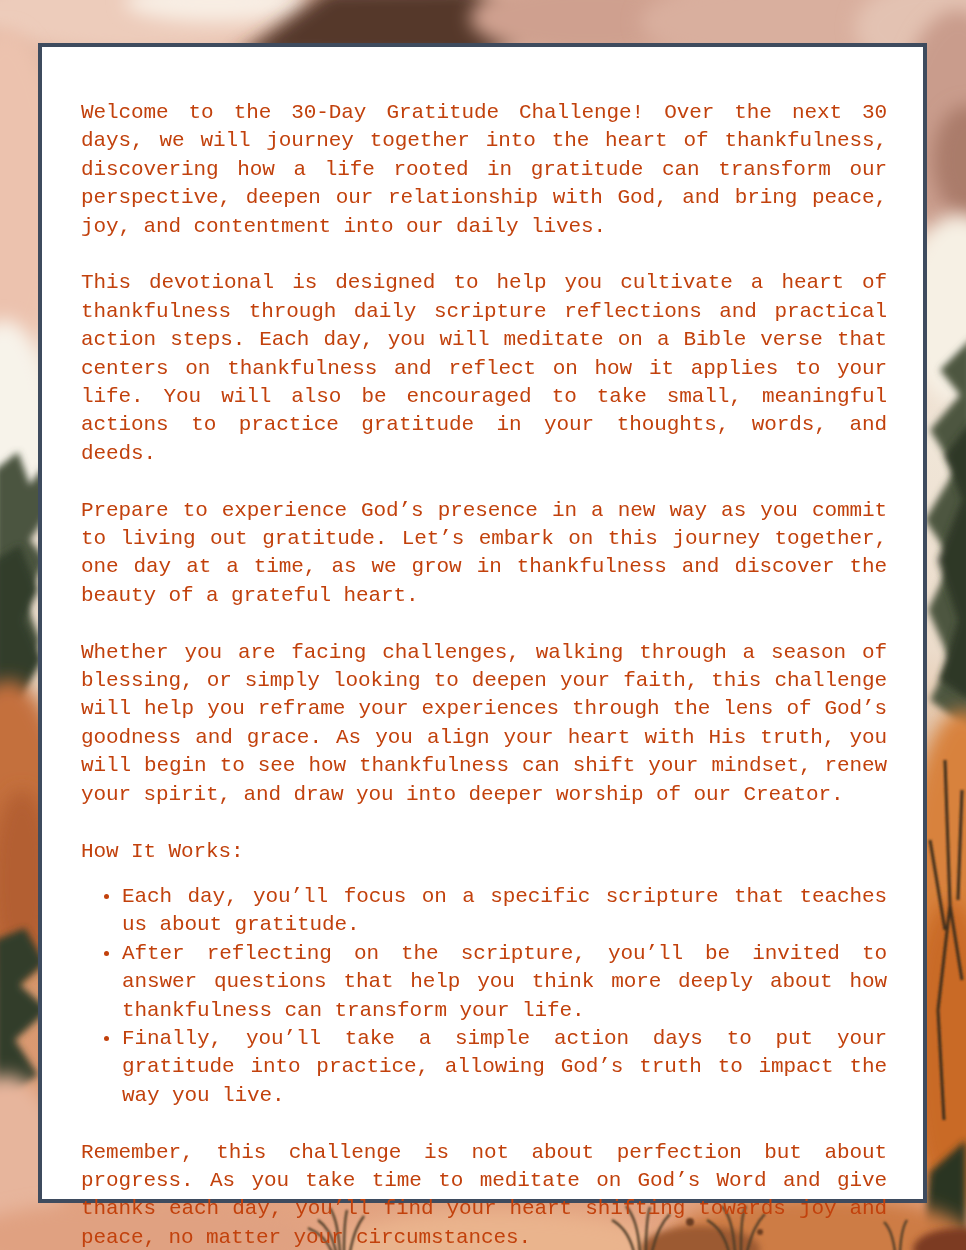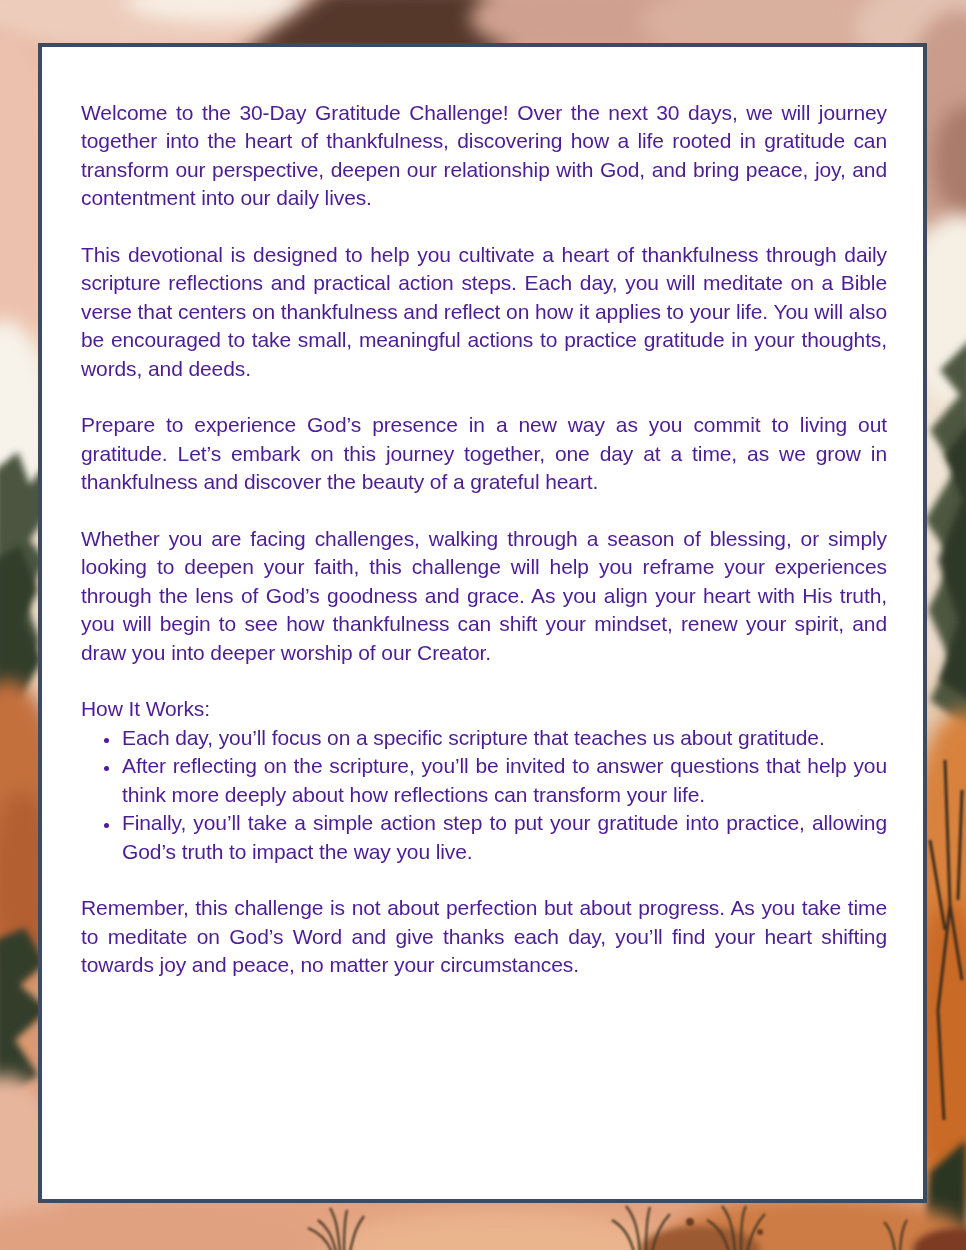--- a/index.html
+++ b/index.html
@@ -22,31 +22,32 @@
     left: 38px; top: 43px;
     width: 881px; height: 1152px;
     background: #ffffff;
     border: 4px solid #3e4b5e;
     box-sizing: content-box;
   }
   .content {
     position: absolute;
     left: 0; top: 0; right: 0; bottom: 0;
     padding: 52px 36px 0 39px;
-    color: #4c1d95;
+    color: #c2410c;
     font-size: 21px;
     line-height: 28.4px;
     letter-spacing: -0.1px;
+    font-family: Liberation Mono, monospace;
   }
   .content p {
     margin: 0 0 28.4px 0;
     text-align: justify;
   }
   .content p.heading {
-    margin-bottom: 0;
+    margin-bottom: 17px;
     text-align: left;
   }
   .content ul {
     margin: 0 0 28.4px 0;
     padding-left: 40px;
     list-style: disc;
   }
   .content li {
     text-align: justify;
     padding-left: 1px;
@@ -128,20 +129,20 @@
 
     <p>Welcome to the 30-Day Gratitude Challenge! Over the next 30 days, we will journey together into the heart of thankfulness, discovering how a life rooted in gratitude can transform our perspective, deepen our relationship with God, and bring peace, joy, and contentment into our daily lives.</p>
     <p>This devotional is designed to help you cultivate a heart of thankfulness through daily scripture reflections and practical action steps. Each day, you will meditate on a Bible verse that centers on thankfulness and reflect on how it applies to your life. You will also be encouraged to take small, meaningful actions to practice gratitude in your thoughts, words, and deeds.</p>
     <p>Prepare to experience God’s presence in a new way as you commit to living out gratitude. Let’s embark on this journey together, one day at a time, as we grow in thankfulness and discover the beauty of a grateful heart.</p>
     <p>Whether you are facing challenges, walking through a season of blessing, or simply looking to deepen your faith, this challenge will help you reframe your experiences through the lens of God’s goodness and grace. As you align your heart with His truth, you will begin to see how thankfulness can shift your mindset, renew your spirit, and draw you into deeper worship of our Creator.</p>
 
     <p class="heading">How It Works:</p>
 
     <ul>
       <li>Each day, you’ll focus on a specific scripture that teaches us about gratitude.</li>
-      <li>After reflecting on the scripture, you’ll be invited to answer questions that help you think more deeply about how reflections can transform your life.</li>
-      <li>Finally, you’ll take a simple action step to put your gratitude into practice, allowing God’s truth to impact the way you live.</li>
+      <li>After reflecting on the scripture, you’ll be invited to answer questions that help you think more deeply about how thankfulness can transform your life.</li>
+      <li>Finally, you’ll take a simple action days to put your gratitude into practice, allowing God’s truth to impact the way you live.</li>
     </ul>
 
     <p class="closing"><span>Remember, this challenge is not about perfection but about progress. As you take time to meditate on God’s Word and give thanks each day, you’ll find your heart shifting towards joy and peace, no matter your circumstances.</span><br></p>
 
   </div>
 </div>
 
 </body></html>

